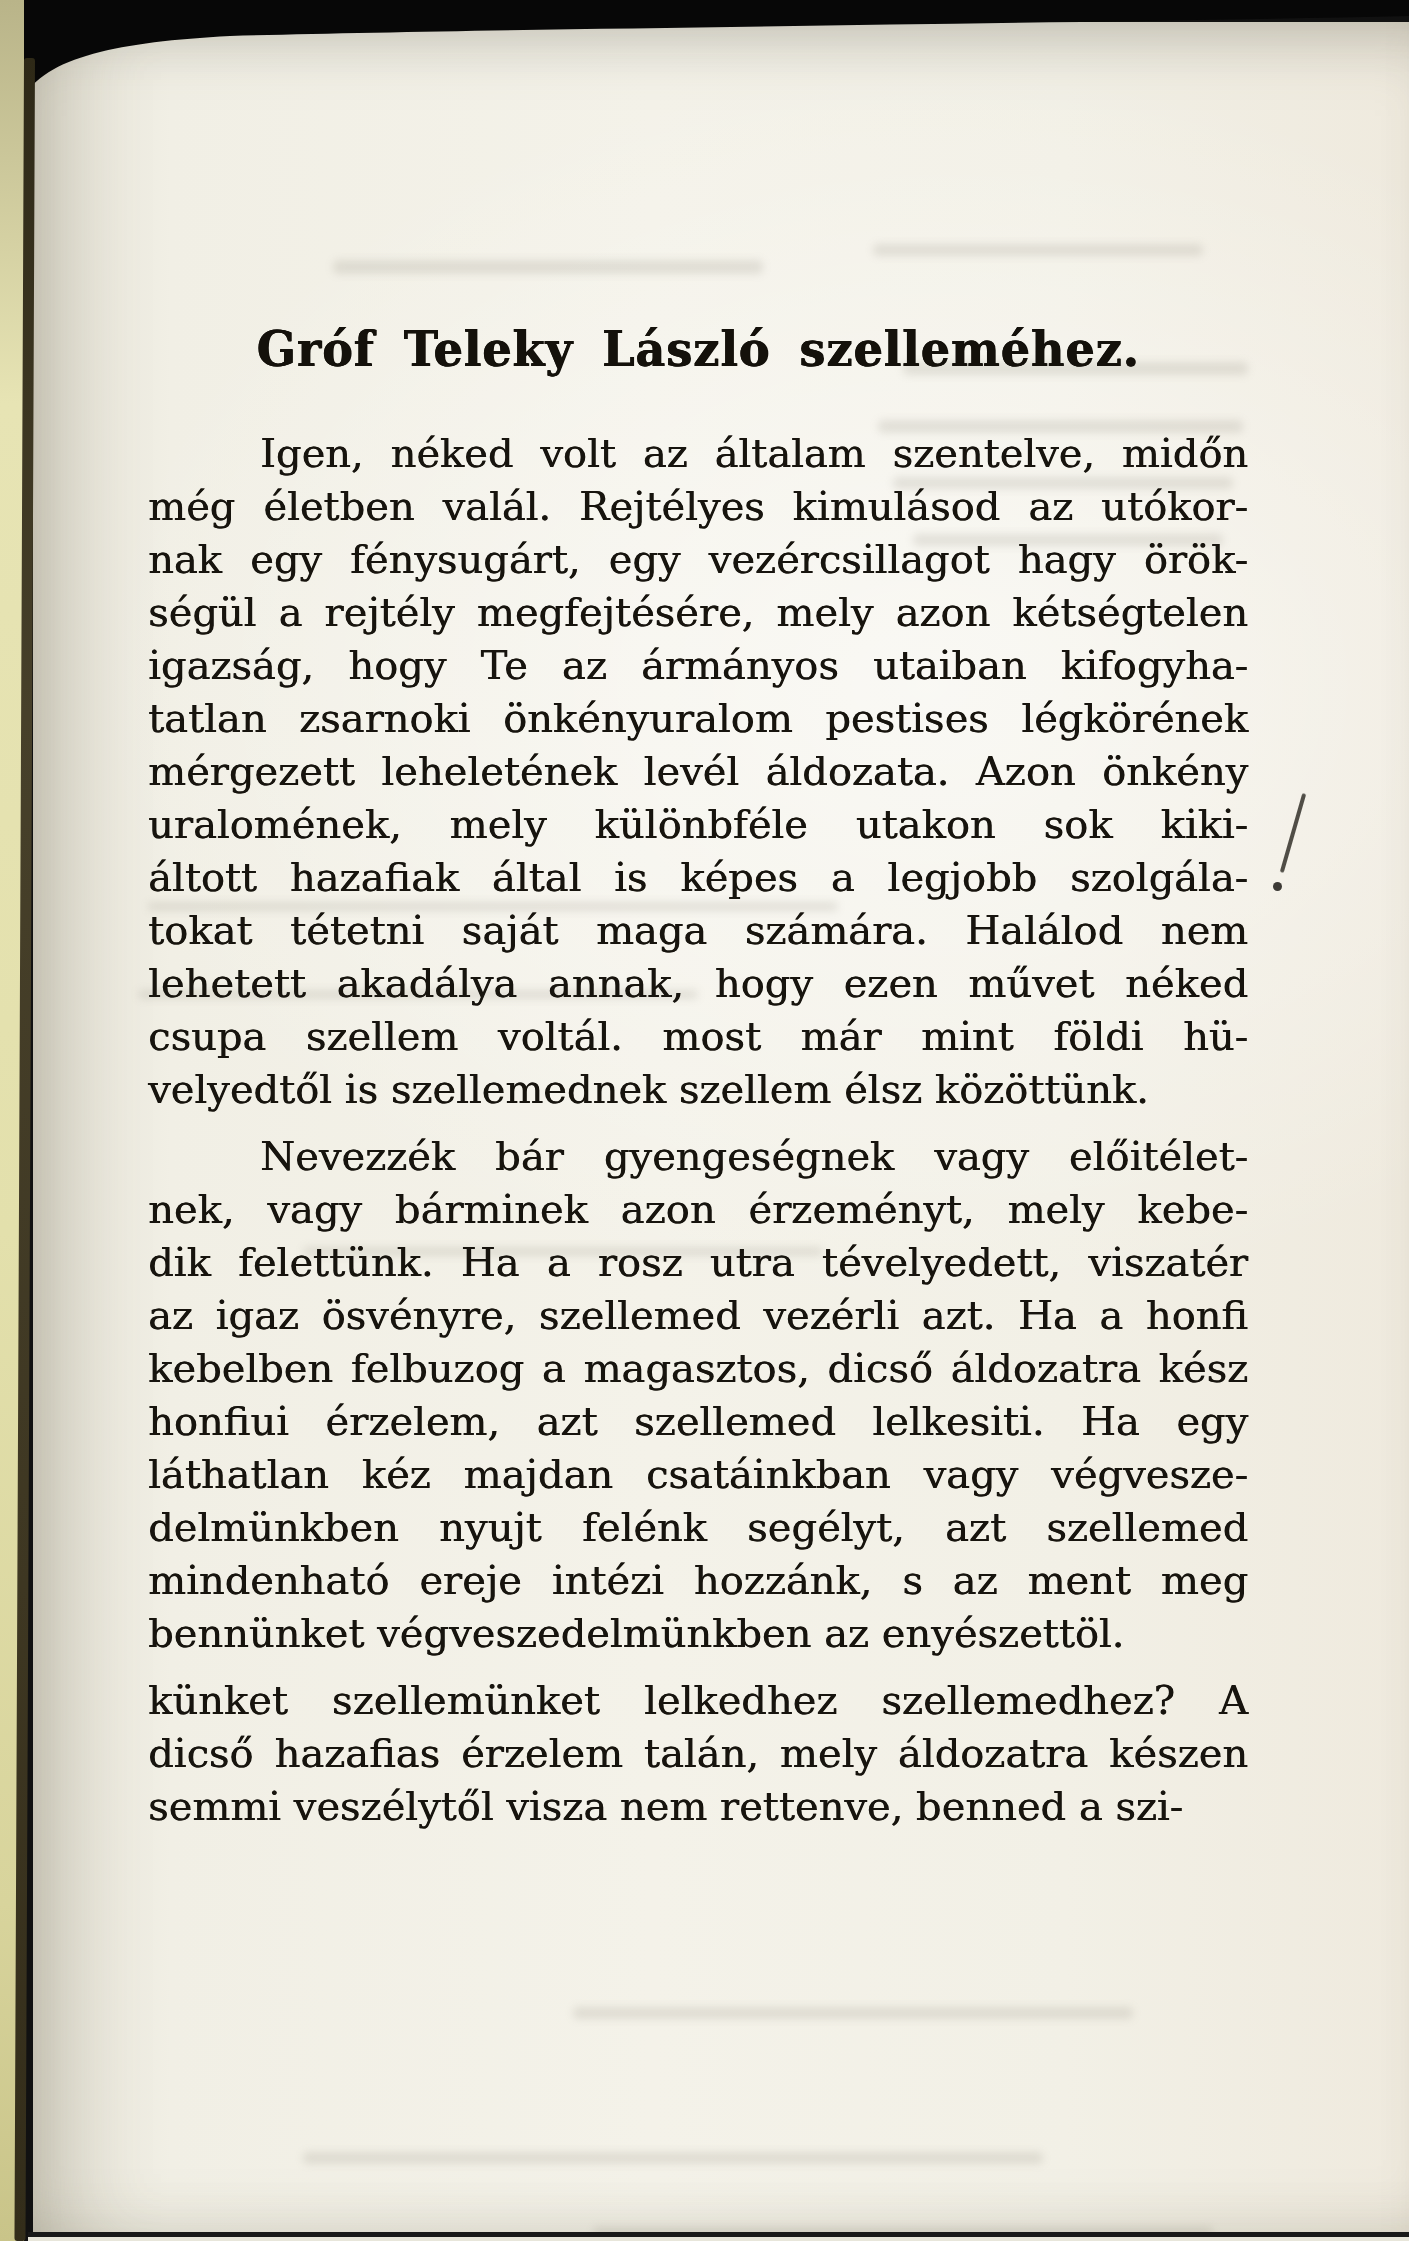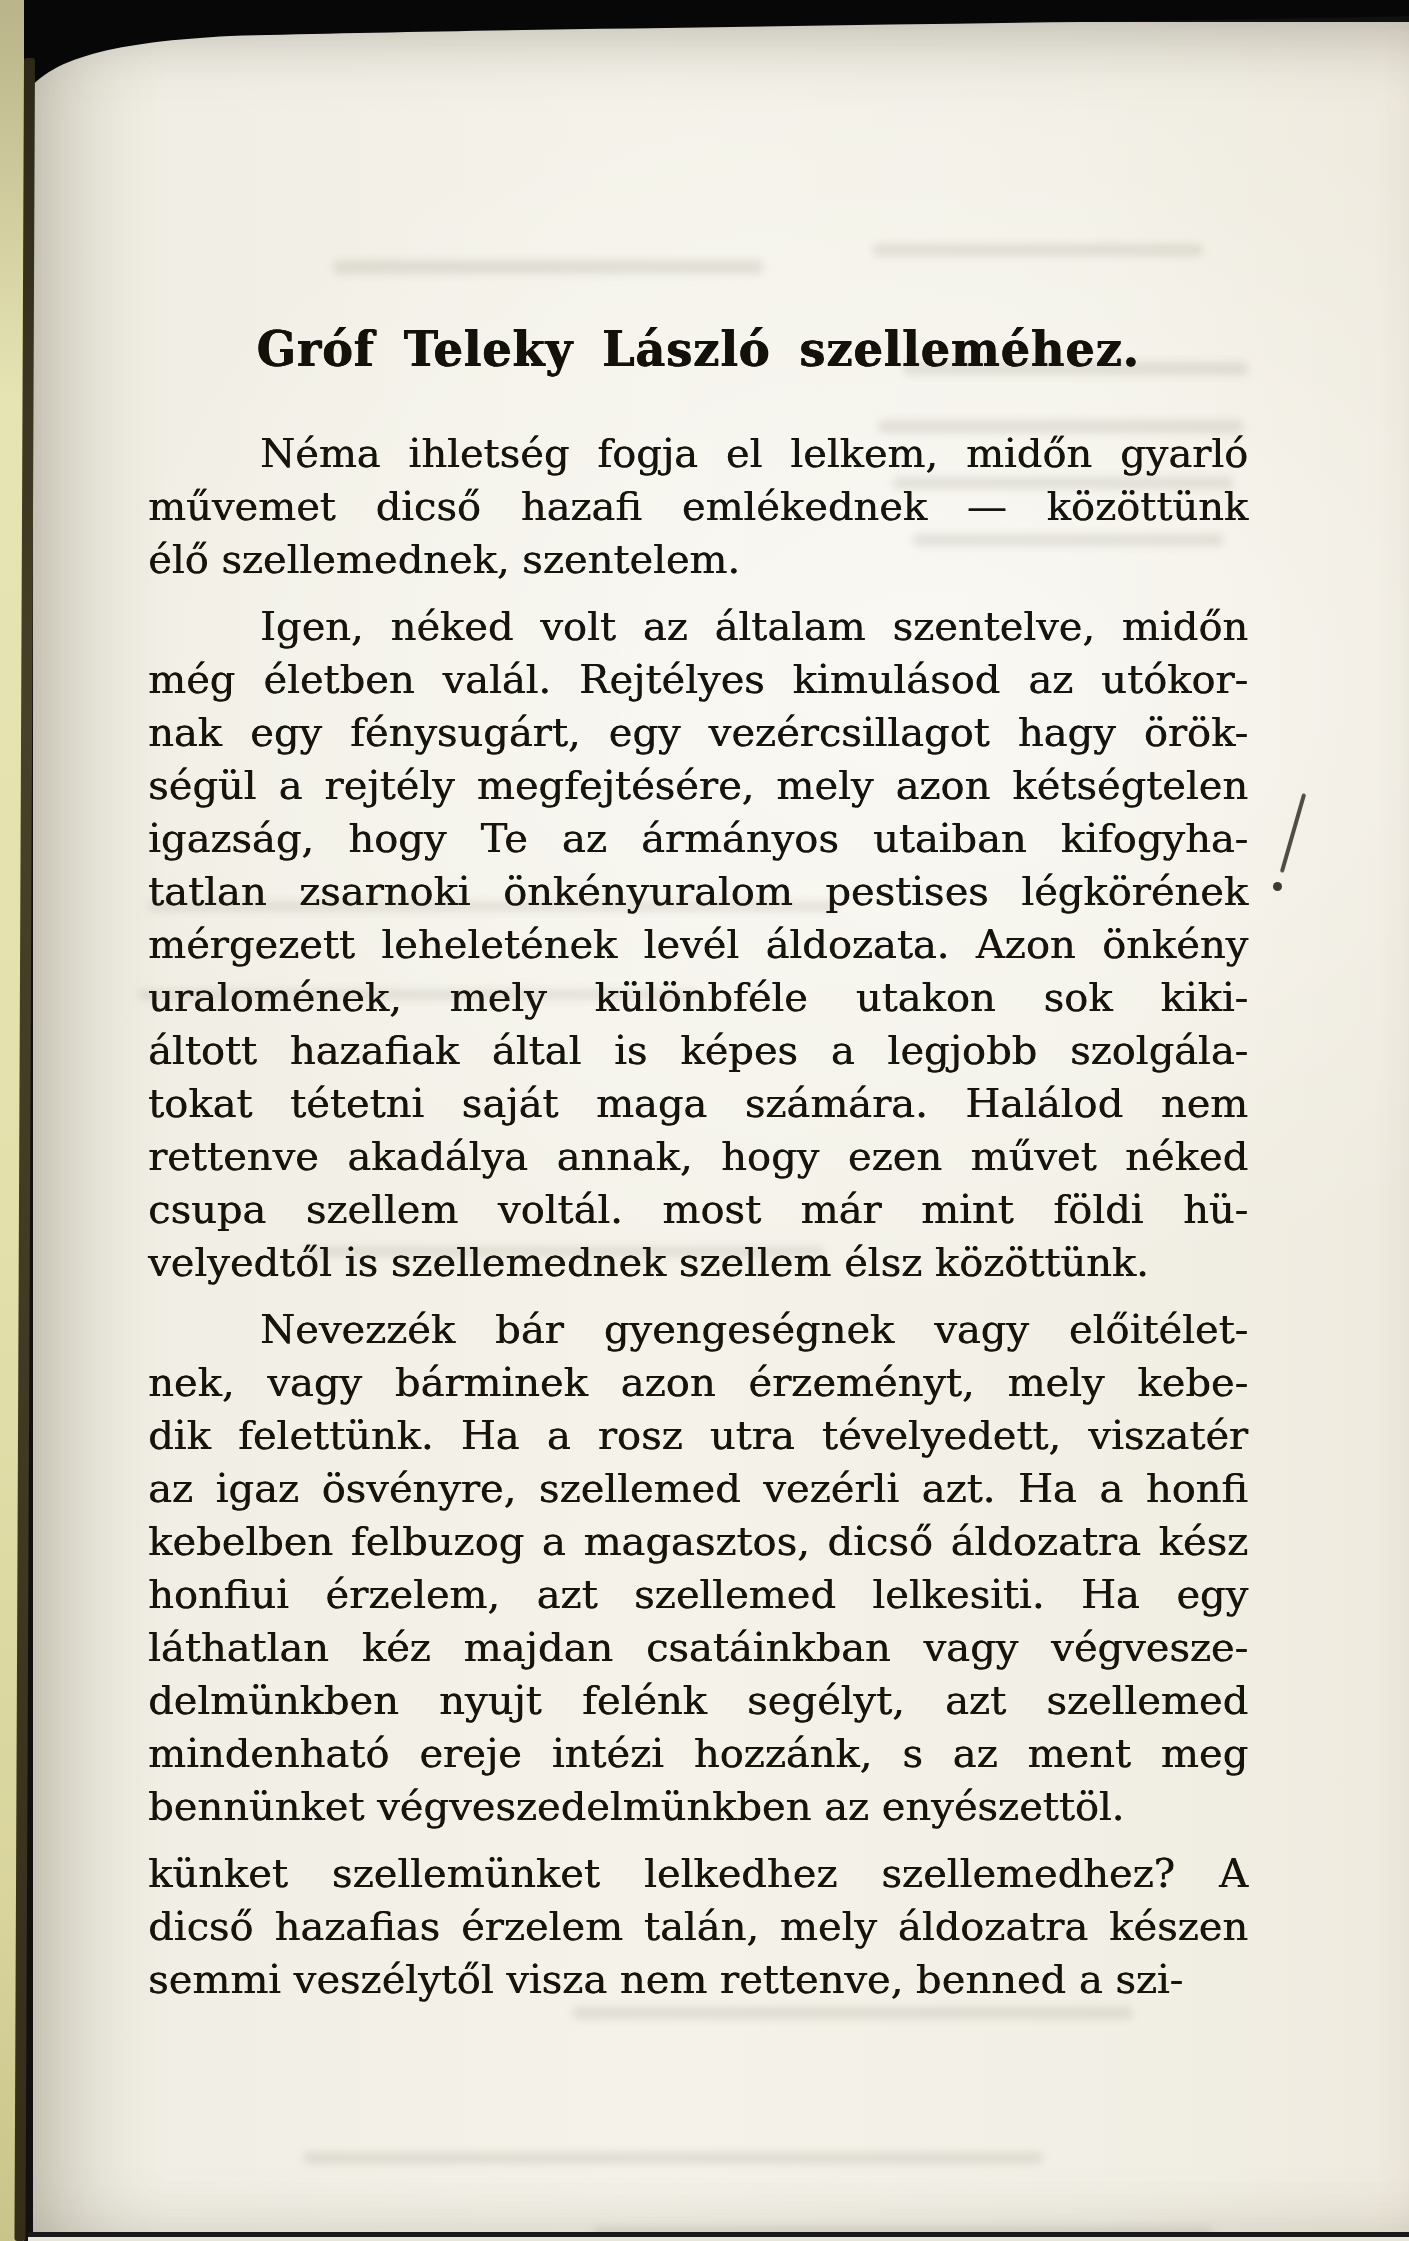--- a/index.html
+++ b/index.html
@@ -158,36 +158,31 @@
     <div class="ghost" style="left:105px; top:968px; width:560px; height:9px;"></div>
     <div class="ghost" style="left:270px; top:1225px; width:520px; height:9px;"></div>
     <div class="ghost" style="left:540px; top:1985px; width:560px; height:12px;"></div>
     <div class="ghost" style="left:270px; top:2130px; width:740px; height:12px;"></div>
     <div class="ghost" style="left:560px; top:2205px; width:620px; height:10px;"></div>
 
     <div class="title">Gróf Teleky László szelleméhez.</div>
 
     <div class="text-block">
         <div class="para">
-          <div class="line first">Néma ihletség fogja el lelkem, midőn gyarló</div>
-          <div class="line">művemet dicső hazafi emlékednek — közöttünk</div>
-          <div class="line last">élő szellemednek, szentelem.</div>
-        </div>
-        <div class="para">
           <div class="line first">Igen, néked volt az általam szentelve, midőn</div>
           <div class="line">még életben valál. Rejtélyes kimulásod az utókor-</div>
           <div class="line">nak egy fénysugárt, egy vezércsillagot hagy örök-</div>
           <div class="line">ségül a rejtély megfejtésére, mely azon kétségtelen</div>
           <div class="line">igazság, hogy Te az ármányos utaiban kifogyha-</div>
           <div class="line">tatlan zsarnoki önkényuralom pestises légkörének</div>
           <div class="line">mérgezett leheletének levél áldozata. Azon önkény</div>
           <div class="line">uralomének, mely különbféle utakon sok kiki-</div>
           <div class="line">áltott hazafiak által is képes a legjobb szolgála-</div>
           <div class="line">tokat tétetni saját maga számára. Halálod nem</div>
-          <div class="line">rettenve akadálya annak, hogy ezen művet néked</div>
+          <div class="line">lehetett akadálya annak, hogy ezen művet néked</div>
           <div class="line">csupa szellem voltál. most már mint földi hü-</div>
           <div class="line last">velyedtől is szellemednek szellem élsz közöttünk.</div>
         </div>
         <div class="para">
           <div class="line first">Nevezzék bár gyengeségnek vagy előitélet-</div>
           <div class="line">nek, vagy bárminek azon érzeményt, mely kebe-</div>
           <div class="line">dik felettünk. Ha a rosz utra tévelyedett, viszatér</div>
           <div class="line">az igaz ösvényre, szellemed vezérli azt. Ha a honfi</div>
           <div class="line">kebelben felbuzog a magasztos, dicső áldozatra kész</div>
           <div class="line">honfiui érzelem, azt szellemed lelkesiti. Ha egy</div>

